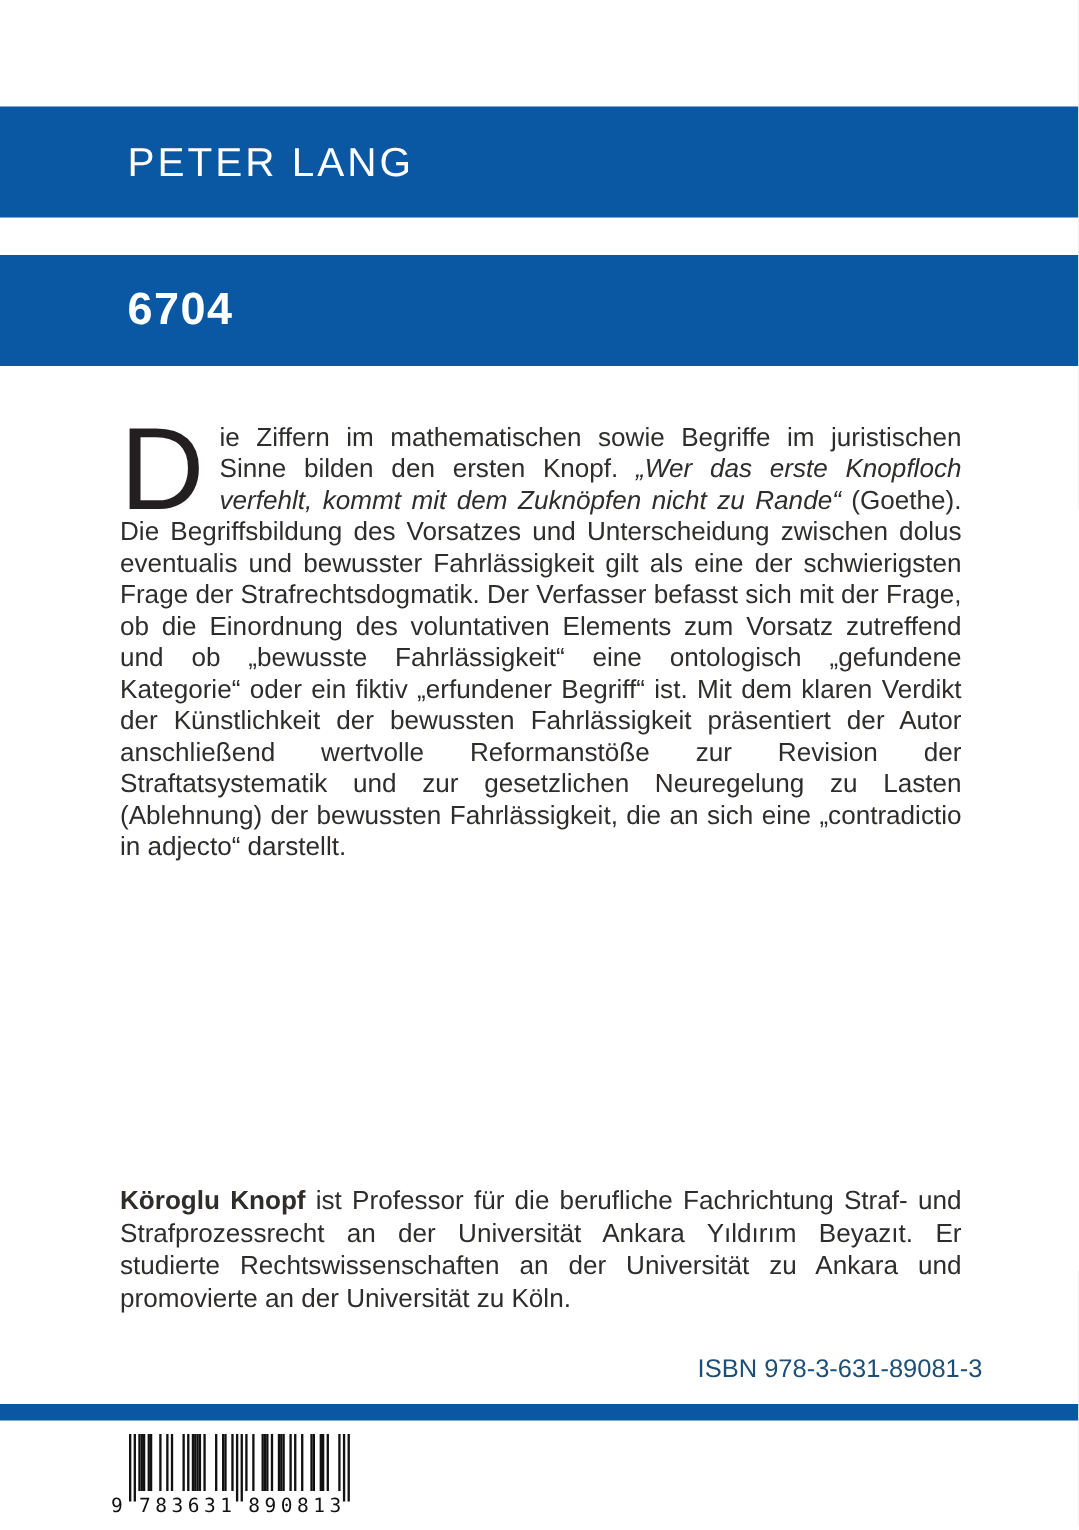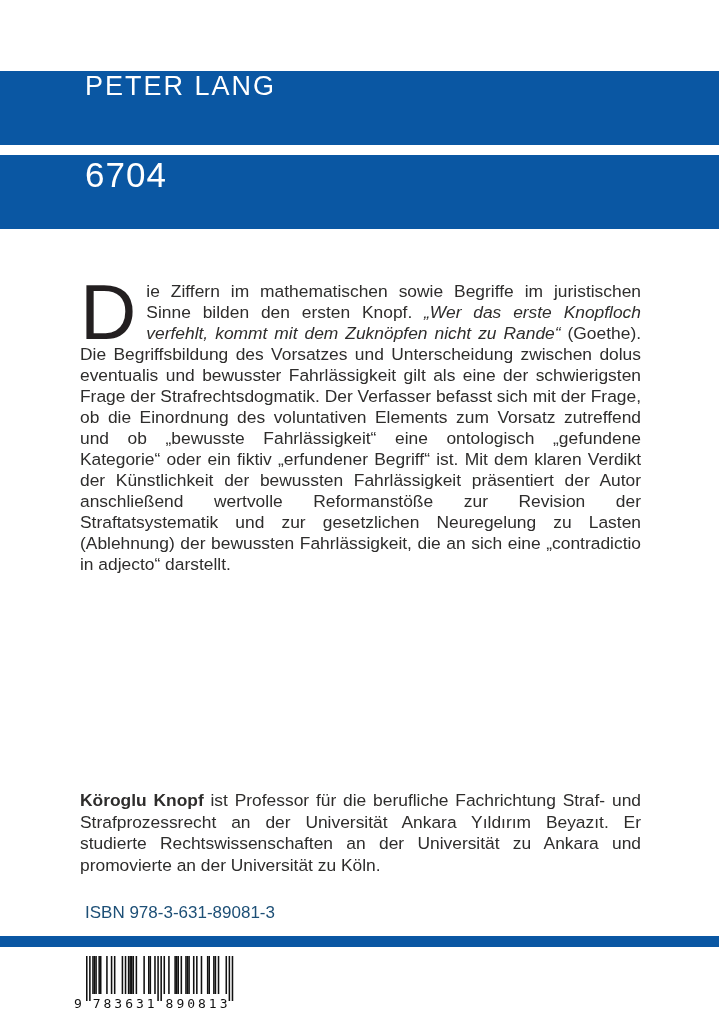--- a/index.html
+++ b/index.html
@@ -13,25 +13,26 @@
     font-family: "Liberation Sans", sans-serif;
   }
   .band {
     position: absolute;
     left: 0;
     width: 719px;
     height: 74px;
     background: var(--brand-blue, #0a57a3);
     color: #ffffff;
     display: flex;
+    align-items: center;
     box-sizing: border-box;
     padding-left: 85px;
   }
   .band-publisher { top: 71px; font-size: 27px; letter-spacing: 2px; font-weight: 400; }
-  .band-series    { top: 155px; font-size: 35px; letter-spacing: 1px; font-weight: 400; }
+  .band-series    { top: 170px; font-size: 30px; letter-spacing: 1px; font-weight: 700; }
 
   .blurb {
     position: absolute;
     top: 281px;
     left: 80px;
     width: 561px;
     font-size: 17.4px;
     line-height: 21px;
     text-align: justify;
     color: var(--body-text, #2e2d2c);
@@ -58,21 +59,21 @@
     color: var(--body-text, #2e2d2c);
   }
   .author-bio b { font-weight: bold; }
 
   .footer-line {
     position: absolute;
     top: 903px;
     left: 85px;
     right: 64px;
     display: flex;
-    justify-content: flex-start;
+    justify-content: flex-end;
     align-items: baseline;
     font-size: 17px;
     color: var(--footer-text, #1d4f76);
   }
   .divider-bar {
     position: absolute;
     top: 936px;
     left: 0;
     width: 719px;
     height: 11px;

